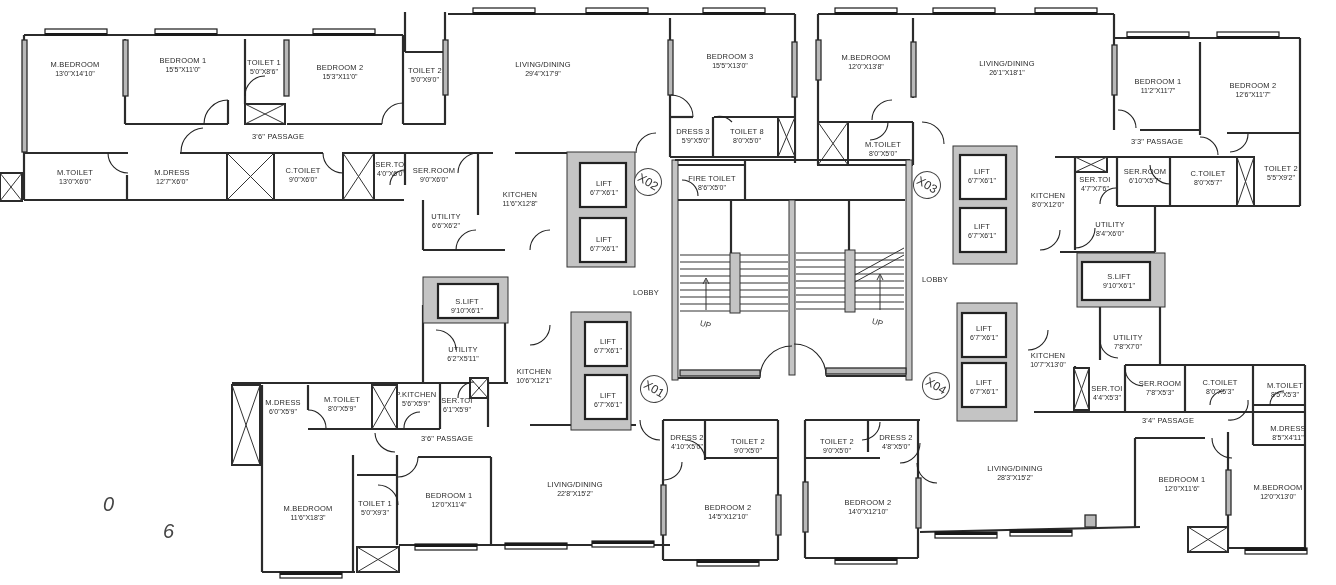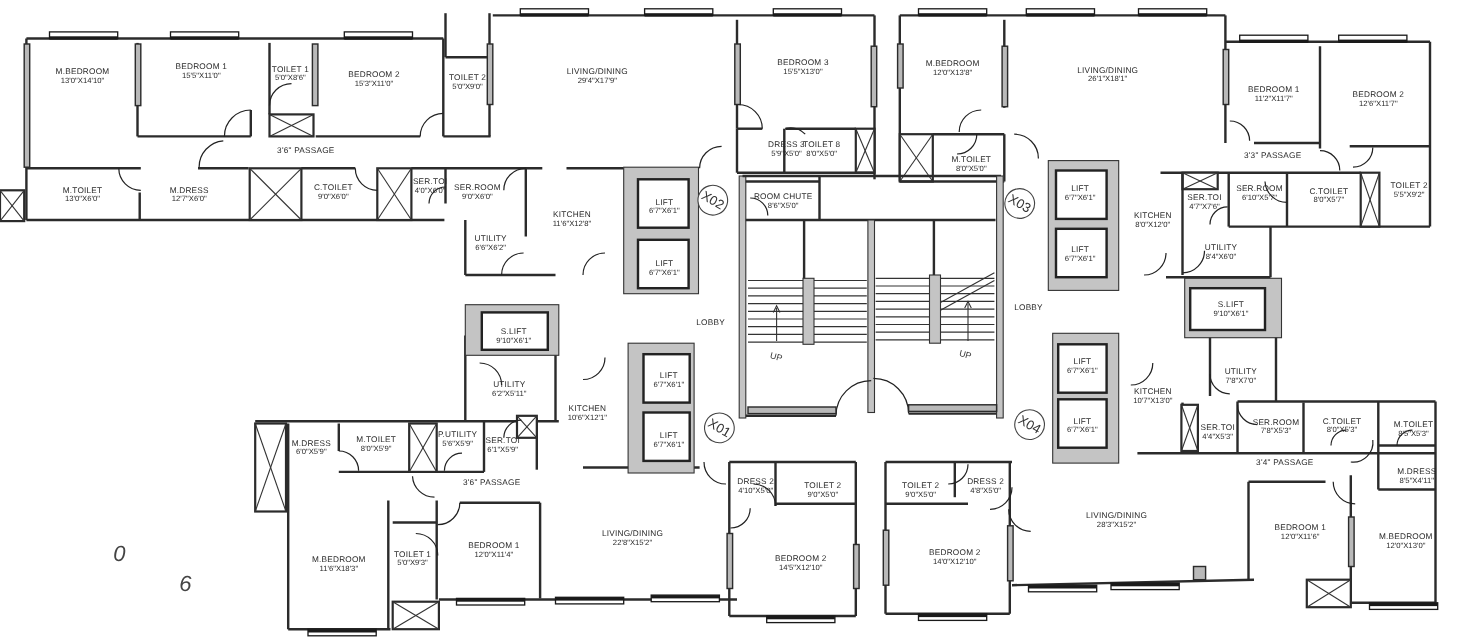--- a/index.html
+++ b/index.html
@@ -390,21 +390,21 @@
       <span class="room-dim">5'0"X9'0"</span>
     </div>
     <div class="room-label" style="left: 543px; top: 60px;">
       <span class="room-name">LIVING/DINING</span>
       <span class="room-dim">29'4"X17'9"</span>
     </div>
     <div class="room-label" style="left: 730px; top: 52px;">
       <span class="room-name">BEDROOM 3</span>
       <span class="room-dim">15'5"X13'0"</span>
     </div>
-    <div class="room-label" style="left: 715px; top: 127px;">
+    <div class="room-label" style="left: 693px; top: 127px; text-align: right;">
       <span class="room-name">DRESS 3</span>
       <span class="room-dim">5'9"X5'0"</span>
     </div>
     <div class="room-label" style="left: 747px; top: 127px;">
       <span class="room-name">TOILET 8</span>
       <span class="room-dim">8'0"X5'0"</span>
     </div>
     <div class="room-label" style="left: 278px; top: 132px;">
       <span class="room-name">3'6" PASSAGE</span>
     </div>
@@ -493,21 +493,21 @@
     </div>
     <div class="room-label" style="left: 283px; top: 398px;">
       <span class="room-name">M.DRESS</span>
       <span class="room-dim">6'0"X5'9"</span>
     </div>
     <div class="room-label" style="left: 342px; top: 395px;">
       <span class="room-name">M.TOILET</span>
       <span class="room-dim">8'0"X5'9"</span>
     </div>
     <div class="room-label" style="left: 416px; top: 390px;">
-      <span class="room-name">P.UTILITY</span>
+      <span class="room-name">P.KITCHEN</span>
       <span class="room-dim">5'6"X5'9"</span>
     </div>
     <div class="room-label" style="left: 457px; top: 396px;">
       <span class="room-name">SER.TOI</span>
       <span class="room-dim">6'1"X5'9"</span>
     </div>
     <div class="room-label" style="left: 447px; top: 434px;">
       <span class="room-name">3'6" PASSAGE</span>
     </div>
     <div class="room-label" style="left: 308px; top: 504px;">
@@ -607,21 +607,21 @@
     </div>
     <div class="room-label" style="left: 608px; top: 337px;">
       <span class="room-name">LIFT</span>
       <span class="room-dim">6'7"X6'1"</span>
     </div>
     <div class="room-label" style="left: 608px; top: 391px;">
       <span class="room-name">LIFT</span>
       <span class="room-dim">6'7"X6'1"</span>
     </div>
     <div class="room-label" style="left: 712px; top: 174px;">
-      <span class="room-name">ROOM CHUTE</span>
+      <span class="room-name">FIRE TOILET</span>
       <span class="room-dim">8'6"X5'0"</span>
     </div>
     <div class="room-label" style="left: 982px; top: 167px;">
       <span class="room-name">LIFT</span>
       <span class="room-dim">6'7"X6'1"</span>
     </div>
     <div class="room-label" style="left: 982px; top: 222px;">
       <span class="room-name">LIFT</span>
       <span class="room-dim">6'7"X6'1"</span>
     </div>

